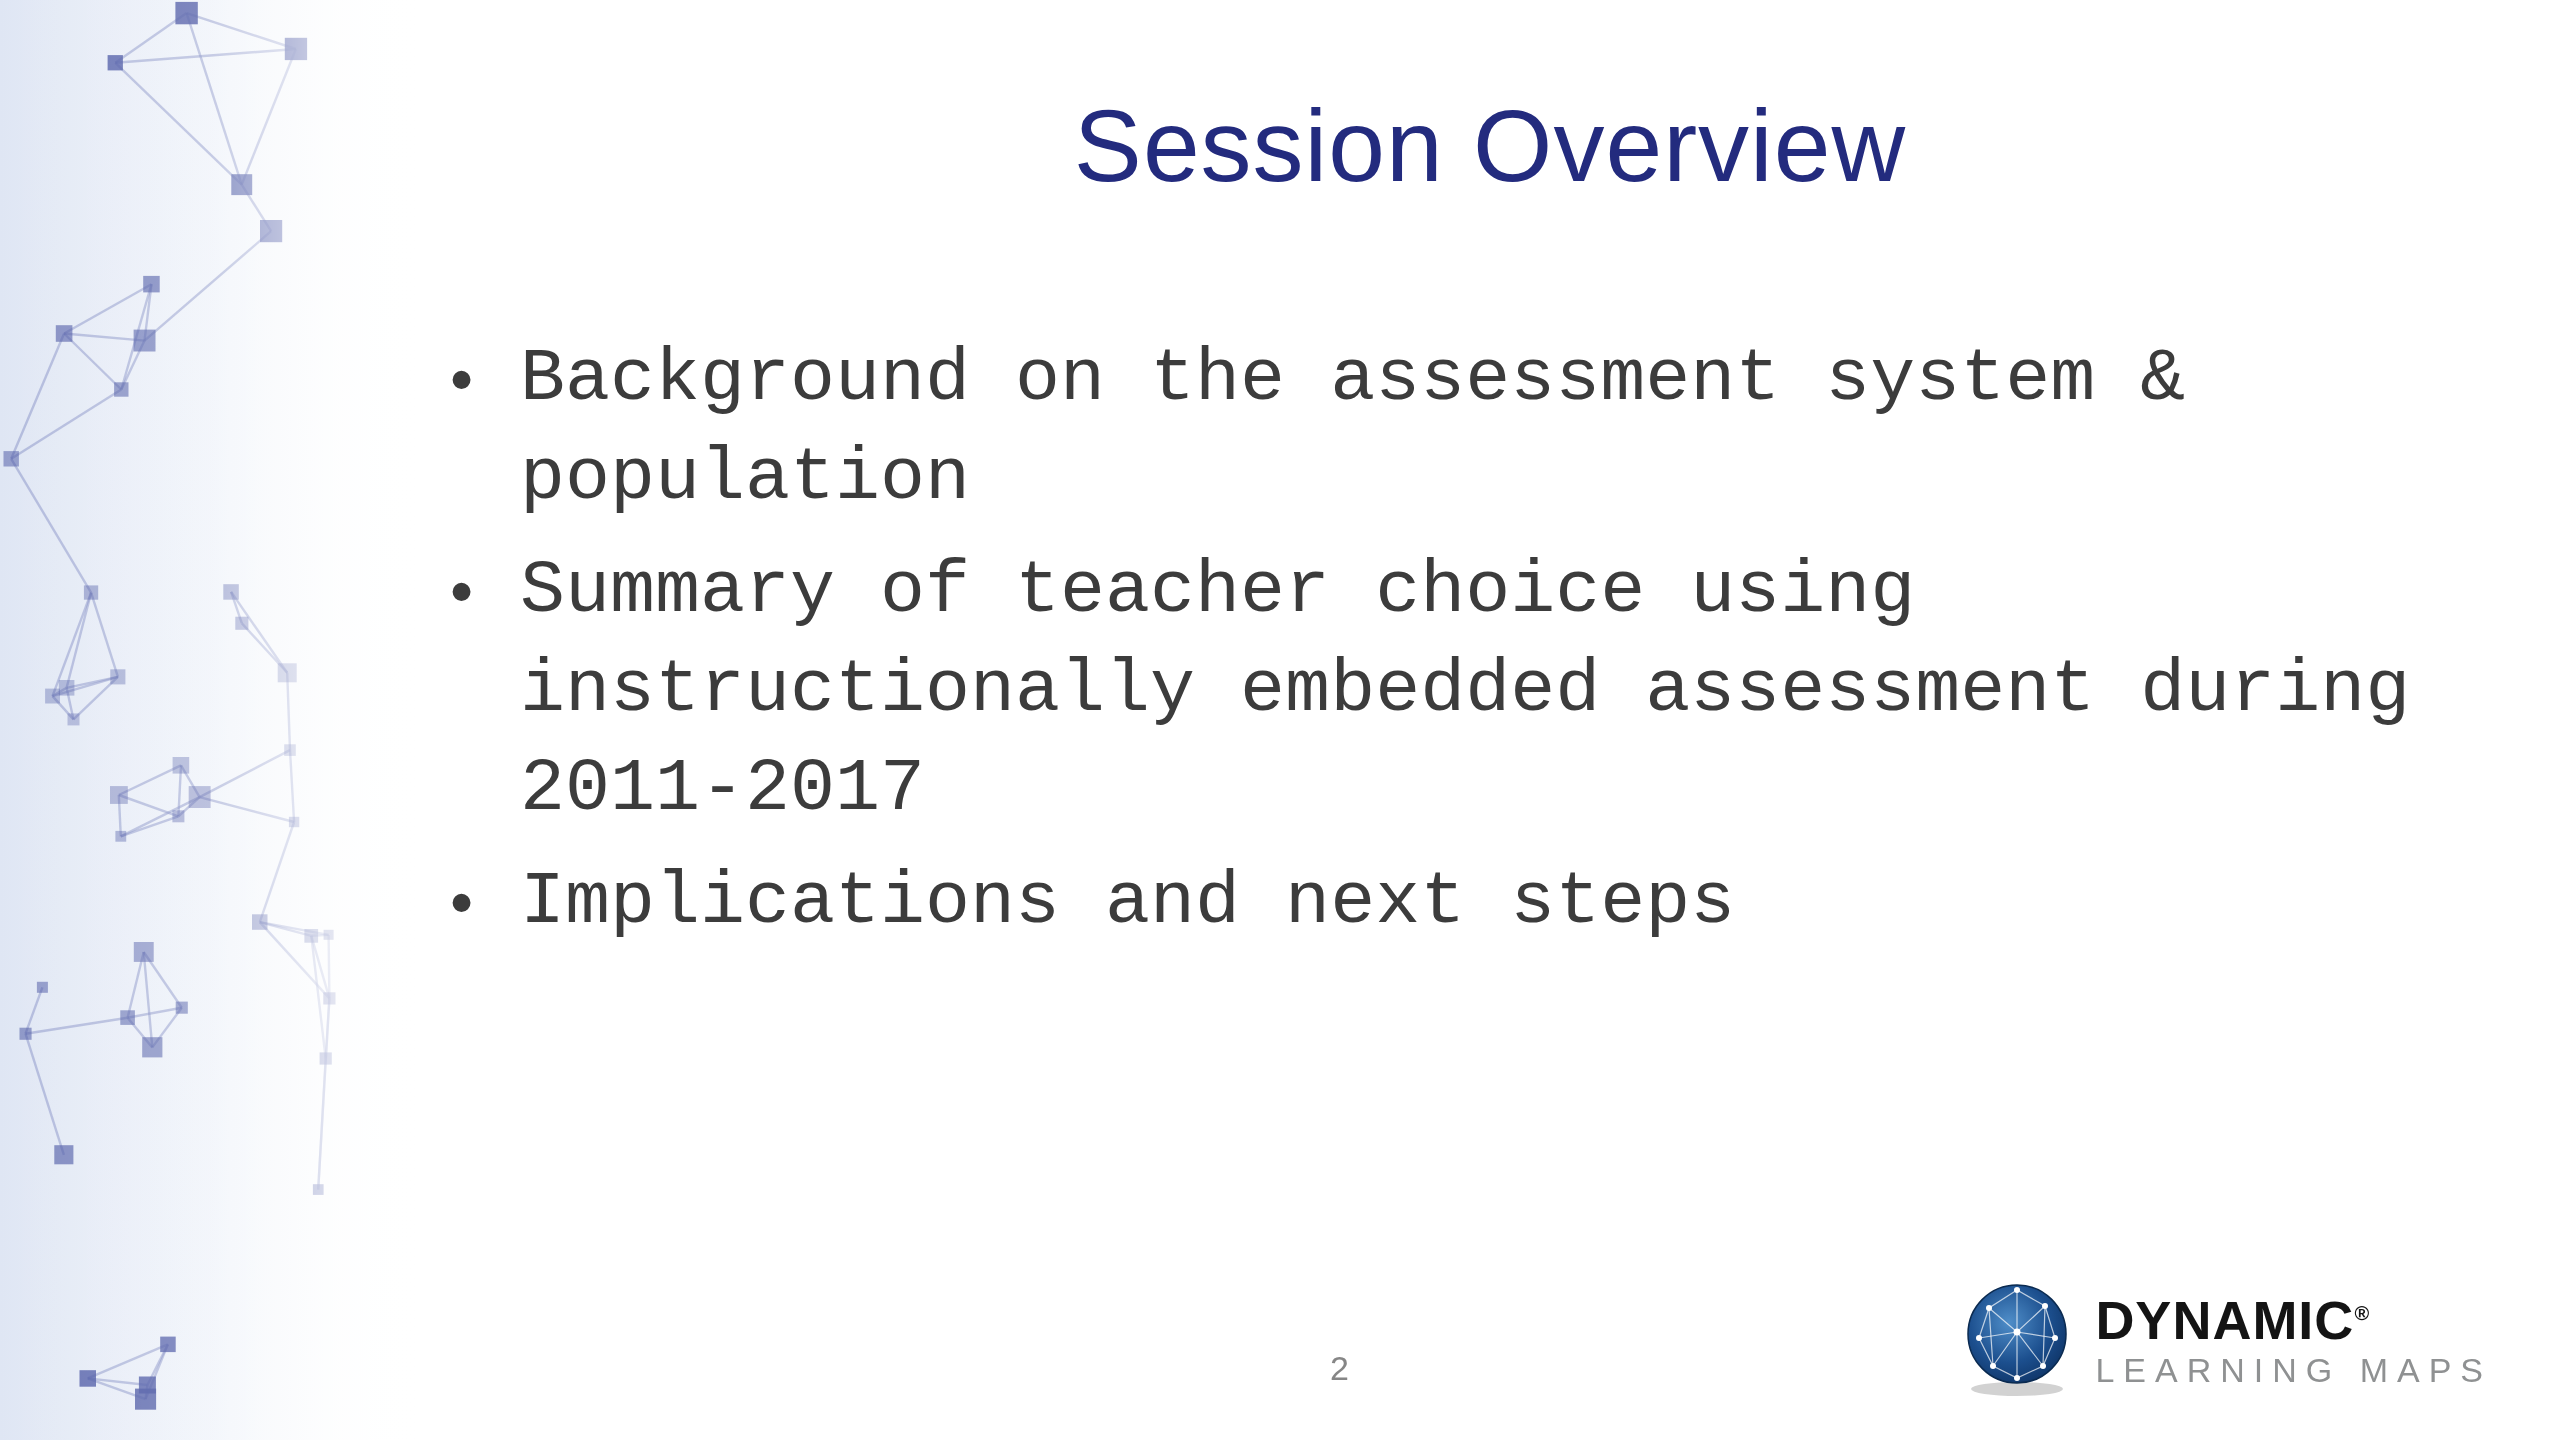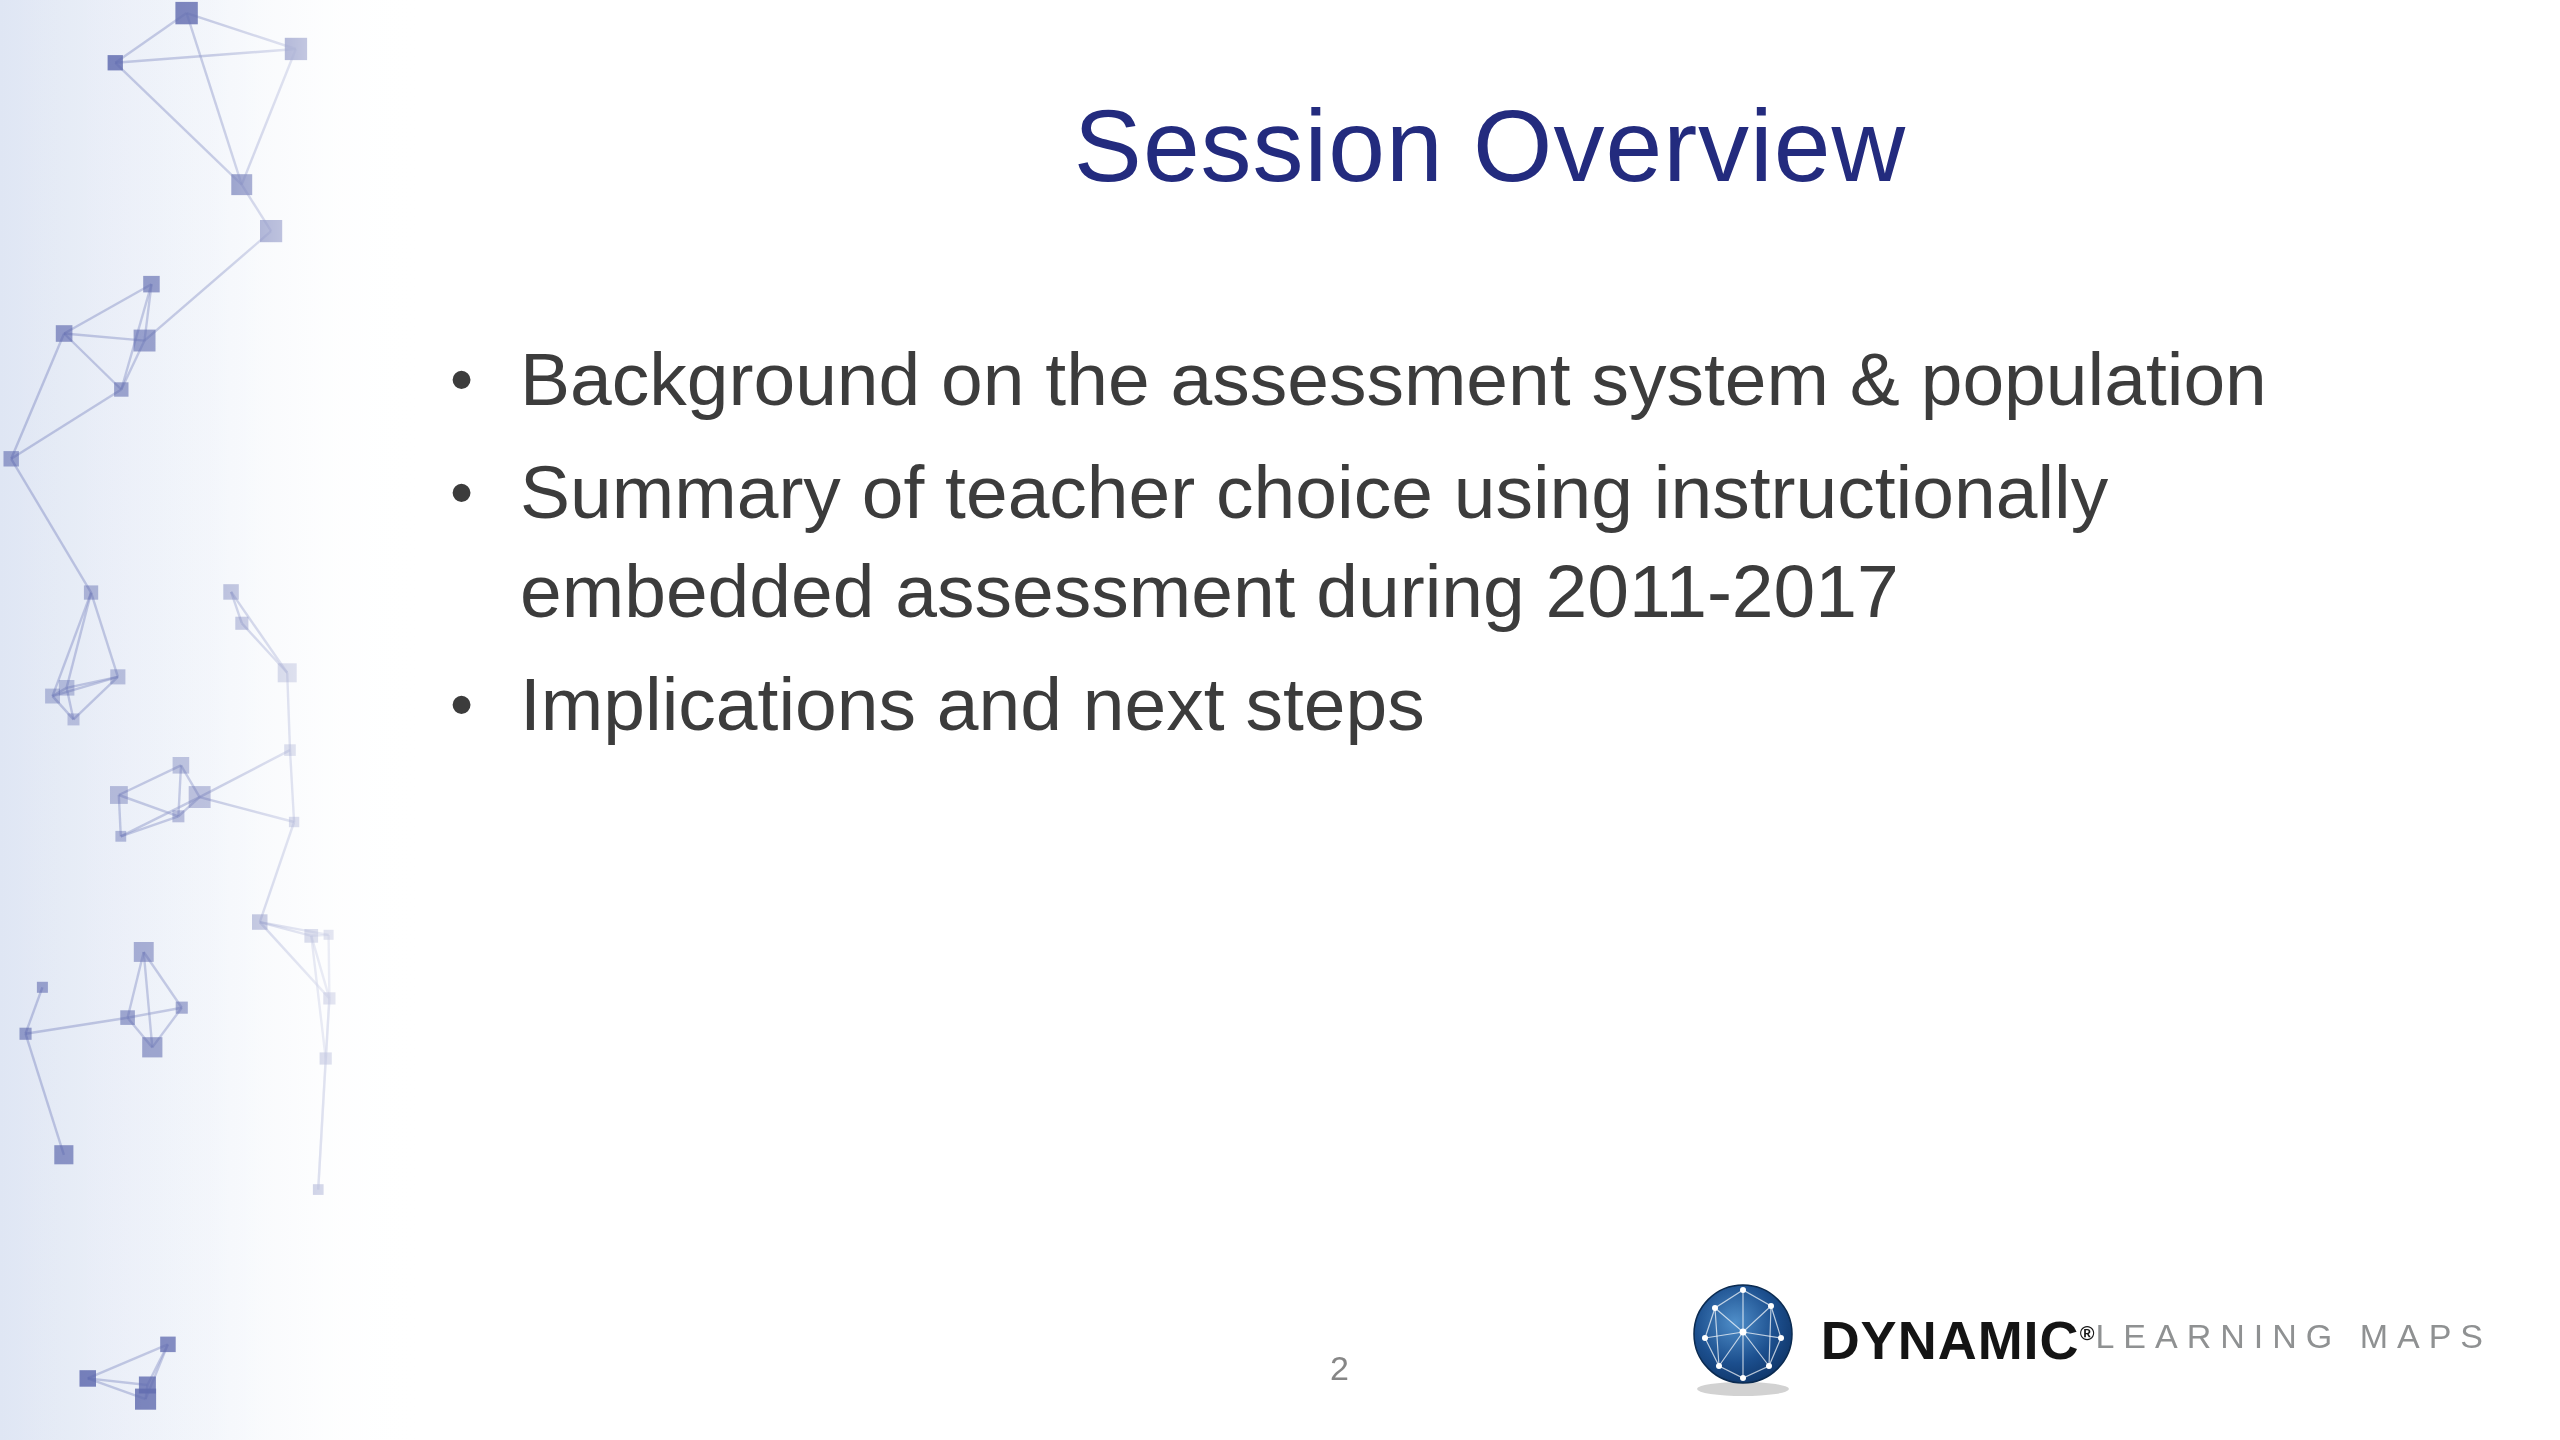--- a/index.html
+++ b/index.html
@@ -49,21 +49,21 @@
     line-height: 1.32;
     color: #3c3c3c;
     margin-bottom: 14px;
   }
   .bullets .marker {
     flex: none;
     width: 70px;
     font-size: 66px;
     line-height: 1.5;
   }
-  .bullets .btext { flex: 1; }
+  .bullets .btext { flex: 1; font-family: Liberation Mono, monospace; }
 
   
   .footer-ideas {
     position: absolute;
     left: 330px;
     bottom: 14px;
     width: 250px;
     height: 165px;
   }
 
@@ -78,21 +78,21 @@
 
   
   .footer-dlm {
     position: absolute;
     right: 68px;
     bottom: 42px;
     display: flex;
     align-items: center;
     gap: 26px;
   }
-  .dlm-text { display: flex; flex-direction: row; }
+  .dlm-text { display: flex; flex-direction: column; }
   .dlm-name {
     font-size: 54px;
     font-weight: 700;
     color: #141414;
     letter-spacing: 1px;
     line-height: 1;
   }
   .dlm-reg {
     font-size: 20px;
     vertical-align: super;

